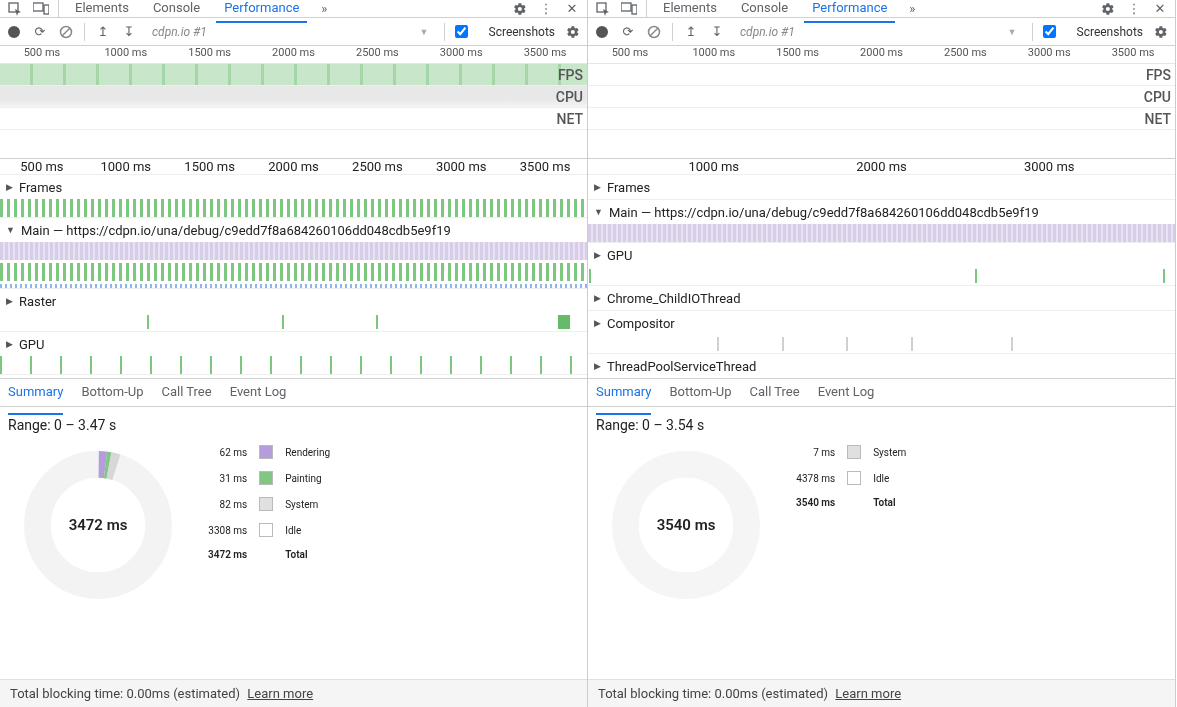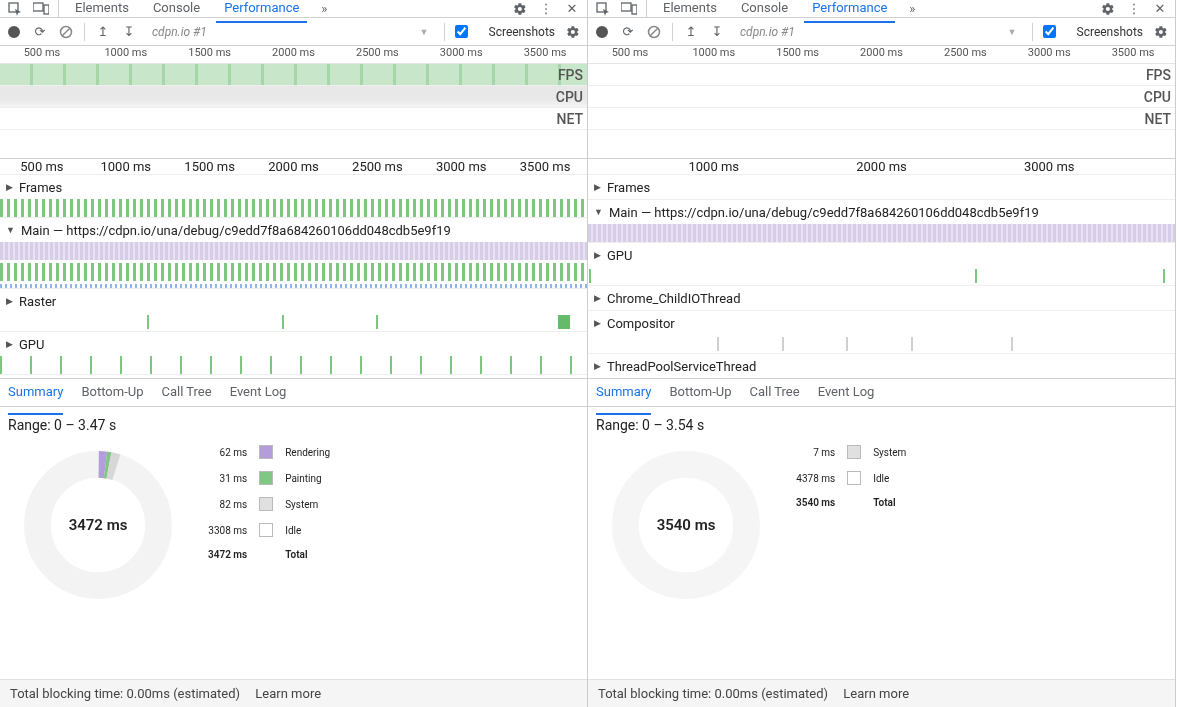--- a/index.html
+++ b/index.html
@@ -51,21 +51,21 @@
   .summary .range { color:#222; font-size:14px; margin-bottom:12px;}
   .summary-body { display:flex; gap:30px; align-items:flex-start; padding-left:10px;}
   .donut-wrap { width:160px; height:160px; position:relative;}
   .donut-center { position:absolute; inset:0; display:flex; align-items:center; justify-content:center; font-weight:600; font-size:15px; color:#222;}
   .legend { display:grid; grid-template-columns: auto auto auto; column-gap:12px; row-gap:12px; align-items:center; font-size:10px;}
   .legend .ms { text-align:right; color:#222;}
   .legend .sw { width:14px; height:14px; border:1px solid #bbb;}
   .legend .total-ms { font-weight:600;}
   .legend .total-lb { font-weight:600;}
   .footer { height:28px; border-top:1px solid #e0e0e0; display:flex; align-items:center; padding:0 10px; font-size:13px; color:#444; background:#f5f5f5;}
-  .footer a { color:#444; margin-left:12px; cursor:pointer;}
+  .footer a { color:#444; text-decoration:underline; margin-left:4px; cursor:pointer;}
   svg { display:block;}
 </style>
 </head>
 <body>
 
 <div class="panel">
 
   <div class="topbar">
     <div class="icon-btn">
         <svg width="14" height="14" viewBox="0 0 14 14">

